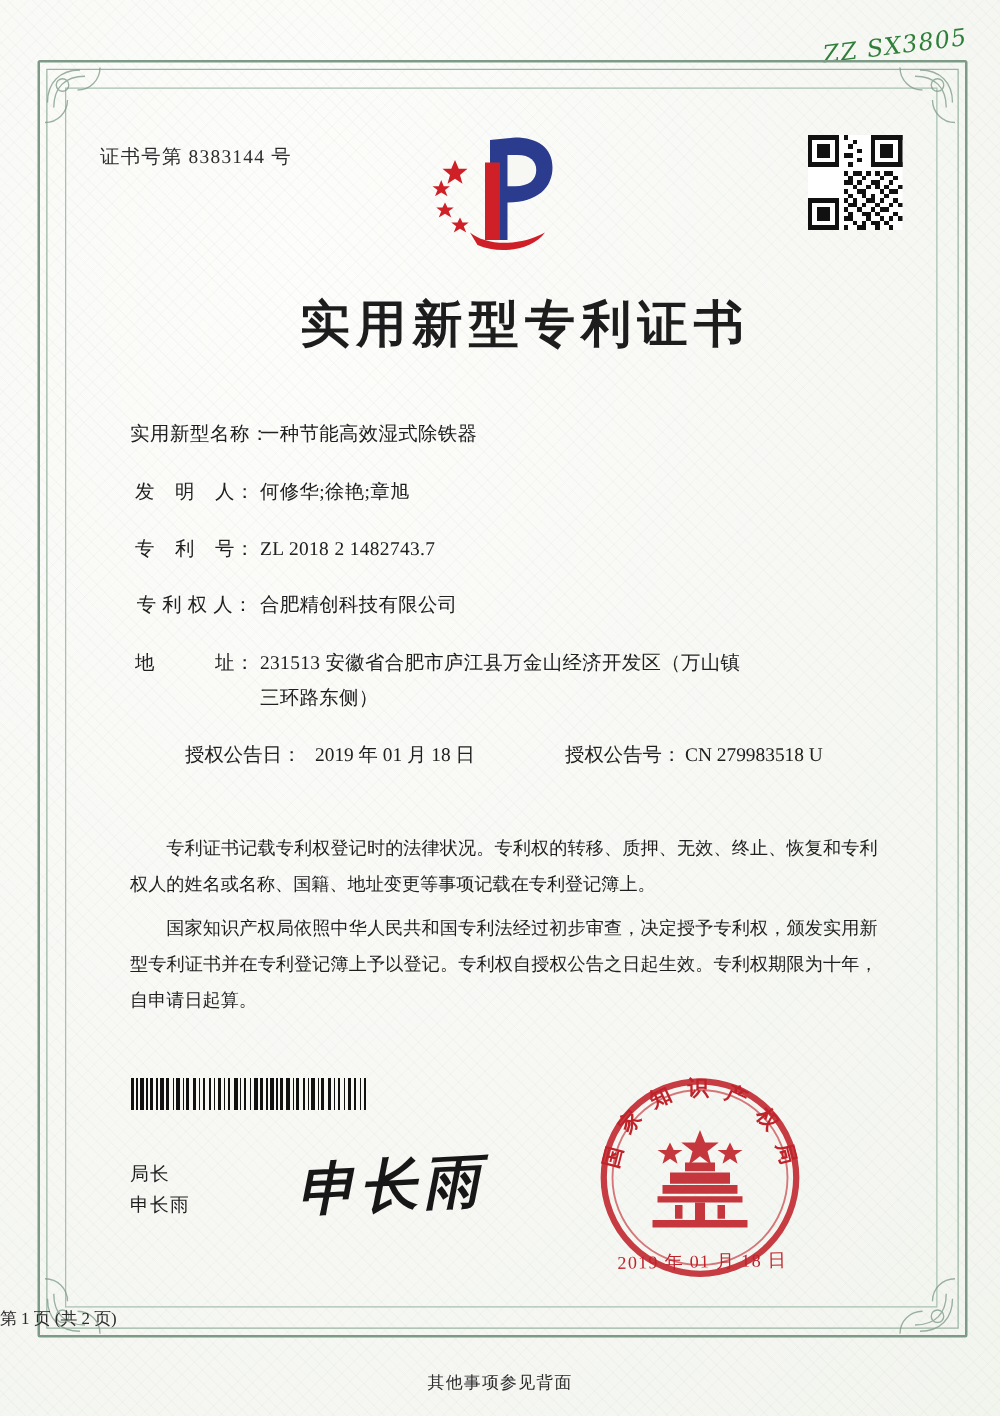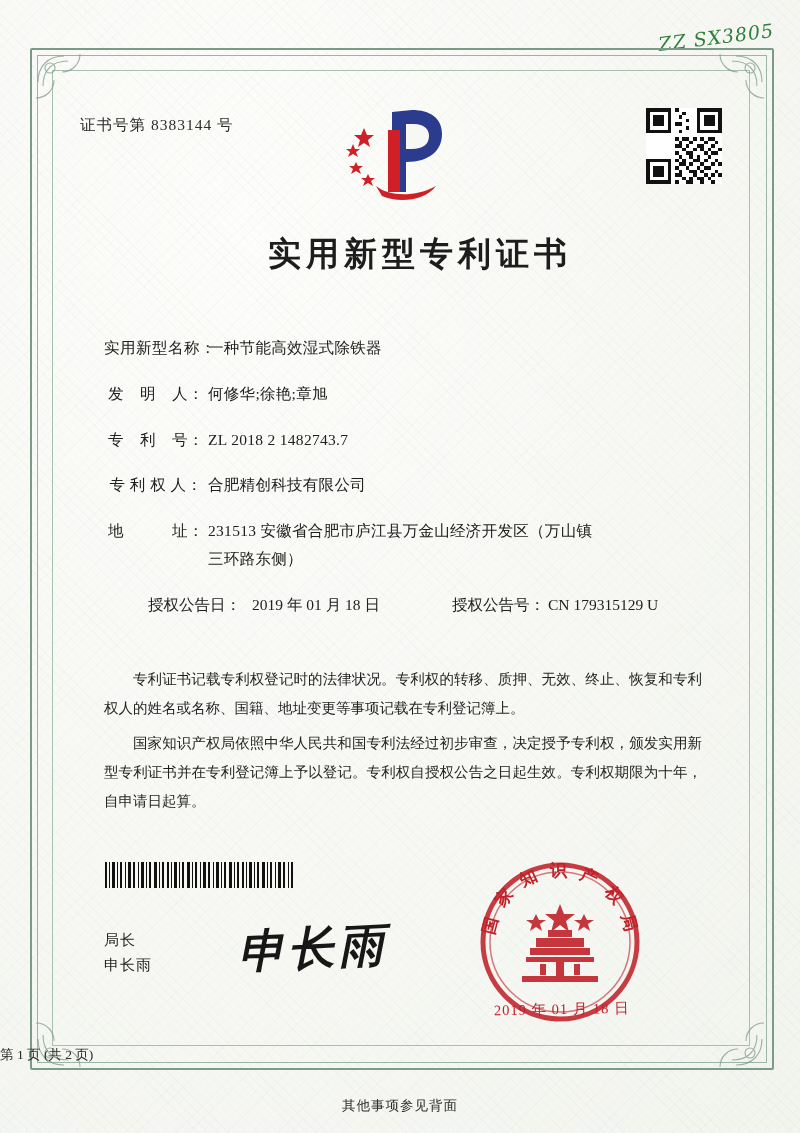--- a/index.html
+++ b/index.html
@@ -107,21 +107,21 @@
     width: 76px;
     height: 76px;
   }
 
   
   .title {
     position: absolute;
     left: 0; right: 0;
     top: 232px;
     text-align: center;
-    font-size: 33px;
+    font-size: 40px;
     font-weight: bold;
     letter-spacing: 5px;
     color: #1d1d1d;
     font-family: "DejaVu Serif", "Liberation Serif", serif;
     padding-left: 40px;
   }
 
   
   .fields {
     position: absolute;
@@ -444,21 +444,21 @@
       <span class="lbl">地　　　址：</span>
       <span class="val">
         <span>231513 安徽省合肥市庐江县万金山经济开发区（万山镇</span>
         <span class="second-line">三环路东侧）</span>
       </span>
     </div>
     <div class="field-inline">
       <span class="lbl2">授权公告日：</span>
       <span class="val2">2019 年 01 月 18 日</span>
       <span class="lbl3">授权公告号：</span>
-      <span class="val3">CN 179315129 U</span>
+      <span class="val3">CN 279983518 U</span>
     </div>
   </div>
 
   <div class="paras">
     <p>专利证书记载专利权登记时的法律状况。专利权的转移、质押、无效、终止、恢复和专利权人的姓名或名称、国籍、地址变更等事项记载在专利登记簿上。</p>
     <p>国家知识产权局依照中华人民共和国专利法经过初步审查，决定授予专利权，颁发实用新型专利证书并在专利登记簿上予以登记。专利权自授权公告之日起生效。专利权期限为十年，自申请日起算。</p>
   </div>
 
   <div class="barcode">
     <svg viewBox="0 0 190 26" width="190" height="26" shape-rendering="crispEdges">

